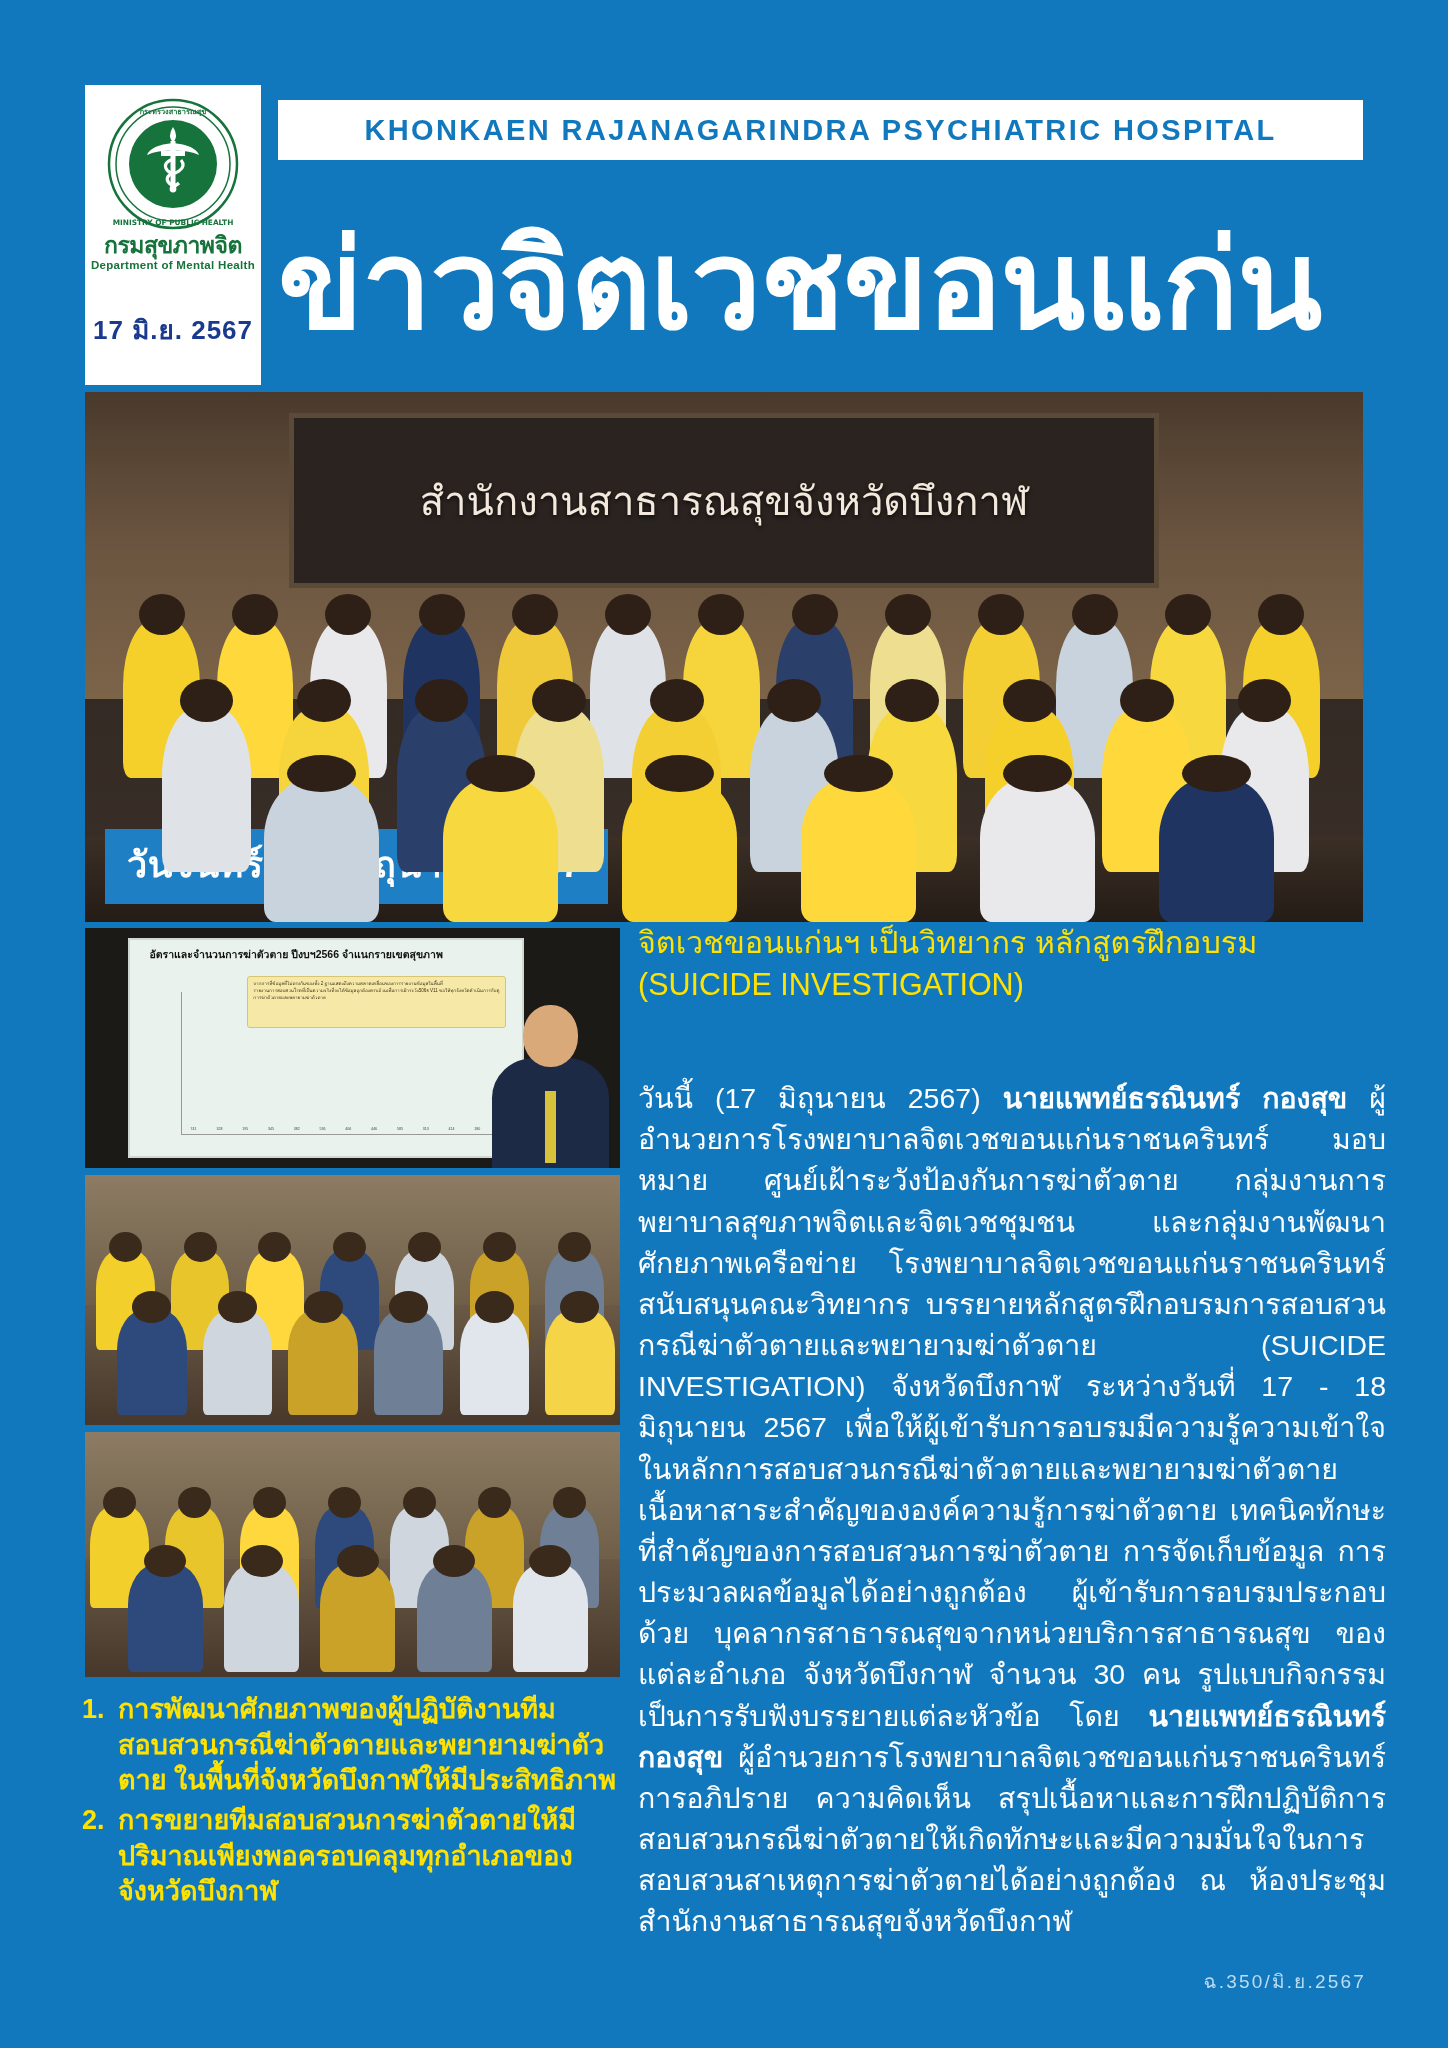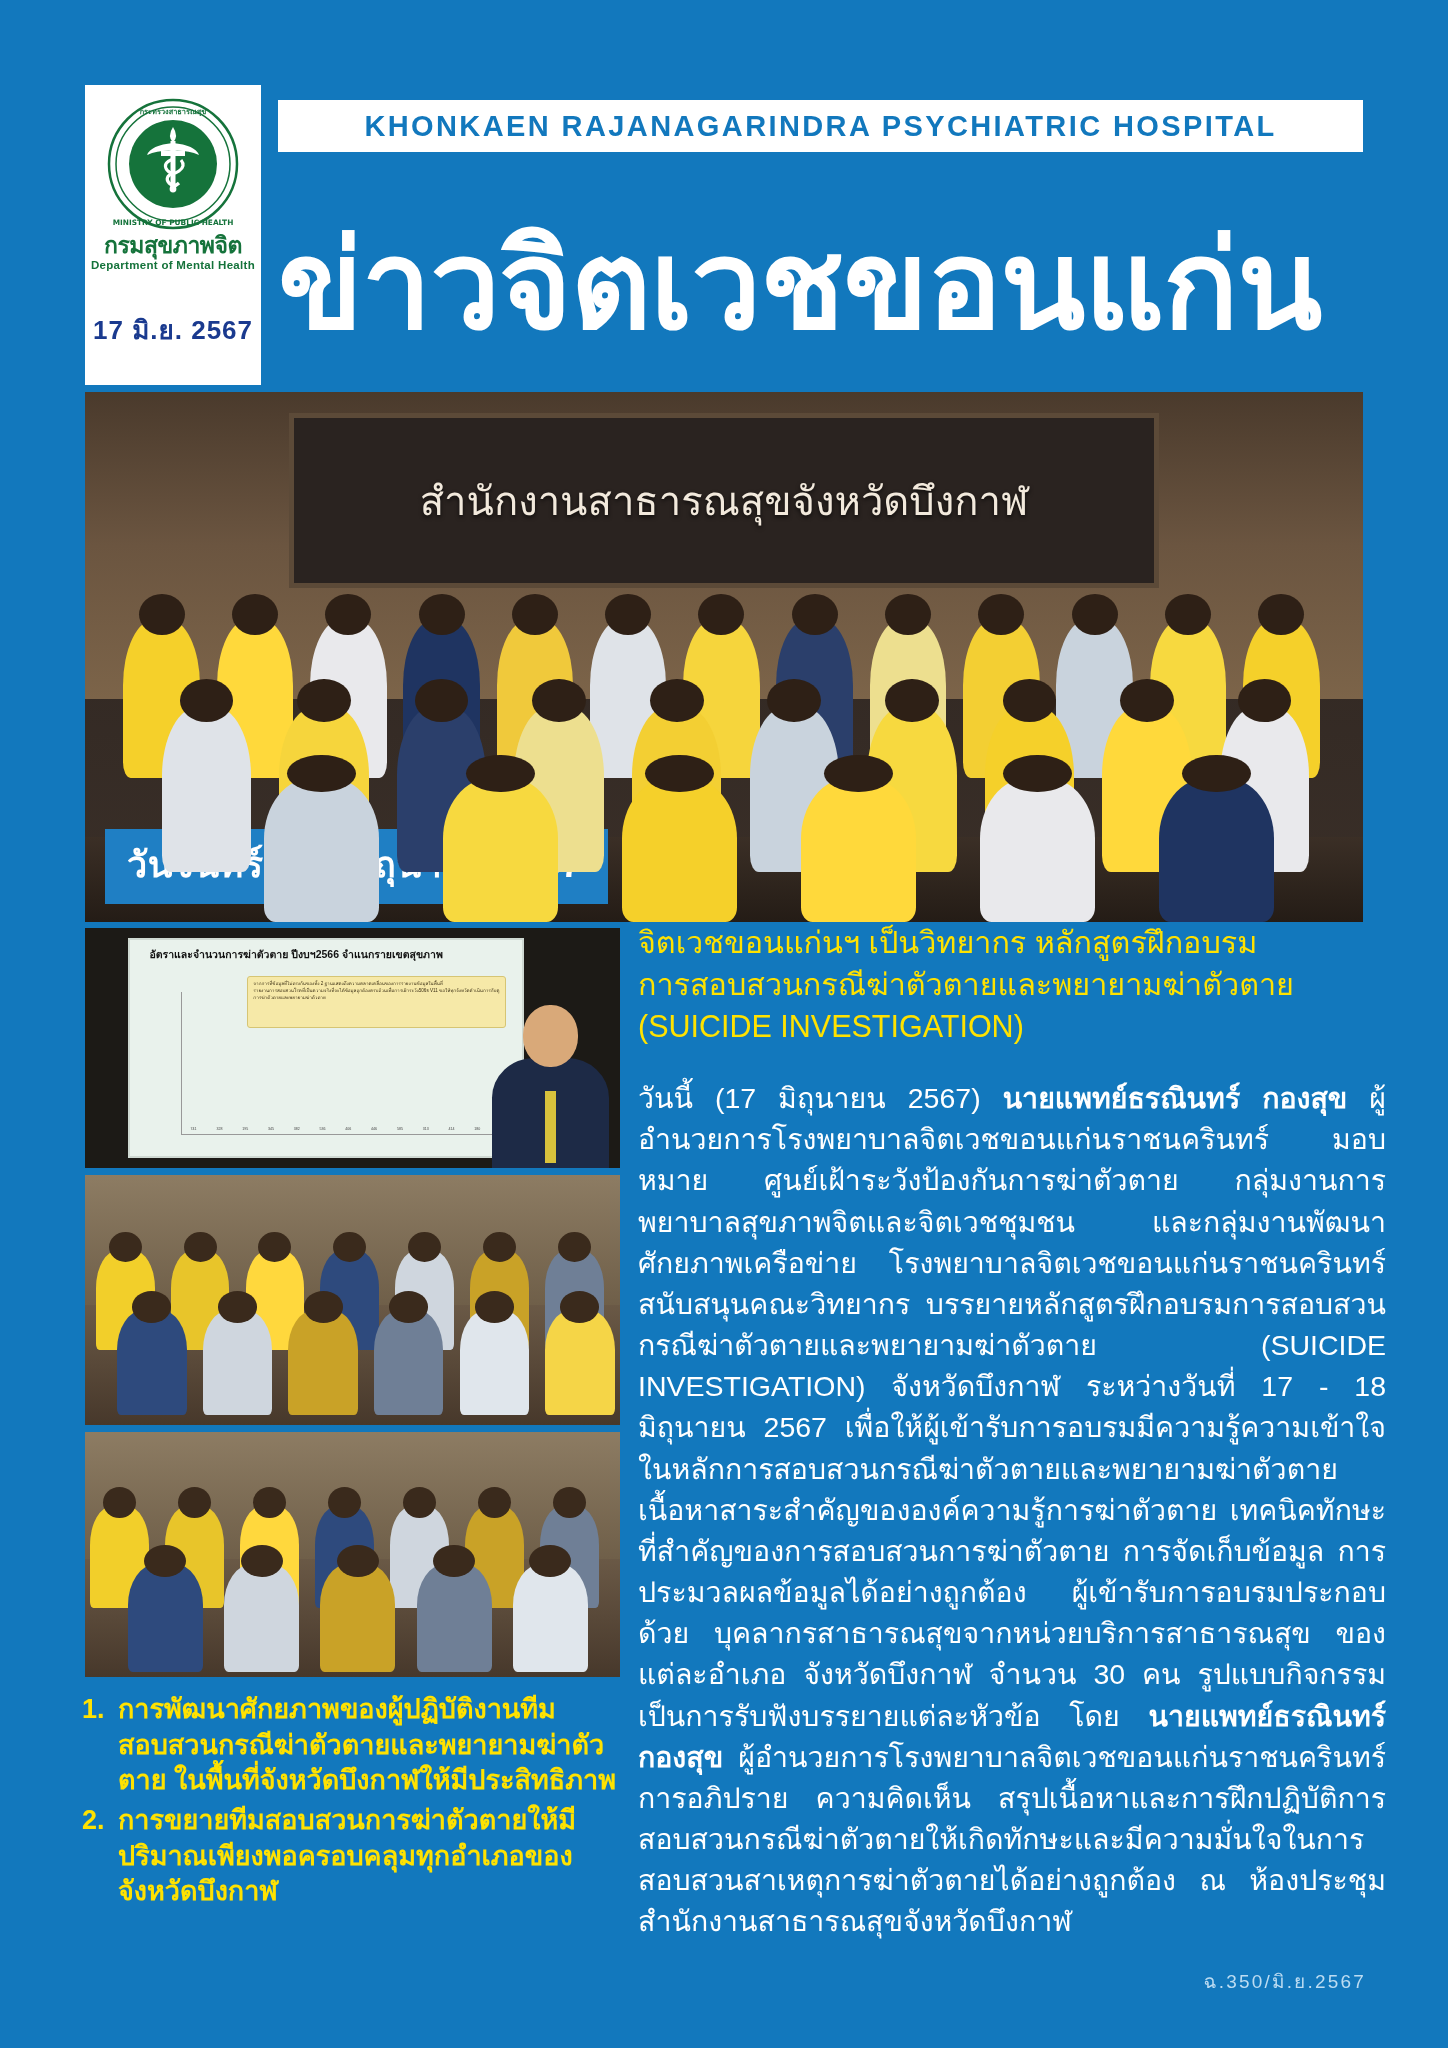--- a/index.html
+++ b/index.html
@@ -32,21 +32,21 @@
     color: #15733b; font-size: 11.5px; font-weight: bold;
     margin-top: 2px; letter-spacing: 0.3px;
   }
   .logo-date {
     margin-top: 38px; color: #1a3a8f;
     font-size: 26px; font-weight: bold; letter-spacing: 1px;
   }
 
   .org-bar {
     position: absolute; left: 278px; top: 100px;
-    width: 1085px; height: 52px;
+    width: 1085px; height: 60px;
     background: #ffffff;
     display: flex; align-items: center; justify-content: center;
   }
   .org-bar span {
     color: #1278bd; font-size: 29px; font-weight: bold;
     letter-spacing: 2.4px;
   }
 
   .url-line {
     position: absolute; left: 278px; top: 160px;
@@ -468,21 +468,20 @@
       <div class="b-txt">การพัฒนาศักยภาพของผู้ปฏิบัติงานทีมสอบสวนกรณีฆ่าตัวตายและพยายามฆ่าตัวตาย ในพื้นที่จังหวัดบึงกาฬให้มีประสิทธิภาพ</div>
     </div>
     <div class="b-item">
       <div class="b-num">2.</div>
       <div class="b-txt">การขยายทีมสอบสวนการฆ่าตัวตายให้มีปริมาณเพียงพอครอบคลุมทุกอำเภอของจังหวัดบึงกาฬ</div>
     </div>
   </div>
 
   <div class="headline">
     <div>จิตเวชขอนแก่นฯ เป็นวิทยากร หลักสูตรฝึกอบรม</div>
-    <div>การสอบสวนกรณีฆ่าตัวตายและพยายามฆ่าตัวตาย</div>
     <div class="en">(SUICIDE INVESTIGATION)</div>
   </div>
 
   <div class="body-text">
     <p>
       <span>วันนี้ (17 มิถุนายน 2567) </span><b>นายแพทย์ธรณินทร์ กองสุข</b><span> ผู้อำนวยการโรงพยาบาลจิตเวชขอนแก่นราชนครินทร์ มอบหมาย ศูนย์เฝ้าระวังป้องกันการฆ่าตัวตาย กลุ่มงานการพยาบาลสุขภาพจิตและจิตเวชชุมชน และกลุ่มงานพัฒนาศักยภาพเครือข่าย โรงพยาบาลจิตเวชขอนแก่นราชนครินทร์ สนับสนุนคณะวิทยากร บรรยายหลักสูตรฝึกอบรมการสอบสวนกรณีฆ่าตัวตายและพยายามฆ่าตัวตาย (SUICIDE INVESTIGATION) จังหวัดบึงกาฬ ระหว่างวันที่ 17 - 18 มิถุนายน 2567 เพื่อให้ผู้เข้ารับการอบรมมีความรู้ความเข้าใจในหลักการสอบสวนกรณีฆ่าตัวตายและพยายามฆ่าตัวตาย เนื้อหาสาระสำคัญขององค์ความรู้การฆ่าตัวตาย เทคนิคทักษะที่สำคัญของการสอบสวนการฆ่าตัวตาย การจัดเก็บข้อมูล การประมวลผลข้อมูลได้อย่างถูกต้อง ผู้เข้ารับการอบรมประกอบด้วย บุคลากรสาธารณสุขจากหน่วยบริการสาธารณสุข ของแต่ละอำเภอ จังหวัดบึงกาฬ จำนวน 30 คน รูปแบบกิจกรรมเป็นการรับฟังบรรยายแต่ละหัวข้อ โดย </span><b>นายแพทย์ธรณินทร์ กองสุข</b><span> ผู้อำนวยการโรงพยาบาลจิตเวชขอนแก่นราชนครินทร์ การอภิปราย ความคิดเห็น สรุปเนื้อหาและการฝึกปฏิบัติการสอบสวนกรณีฆ่าตัวตายให้เกิดทักษะและมีความมั่นใจในการสอบสวนสาเหตุการฆ่าตัวตายได้อย่างถูกต้อง ณ ห้องประชุมสำนักงานสาธารณสุขจังหวัดบึงกาฬ</span>
     </p>
   </div>
 
   <div class="footer-code">ฉ.350/มิ.ย.2567</div>

